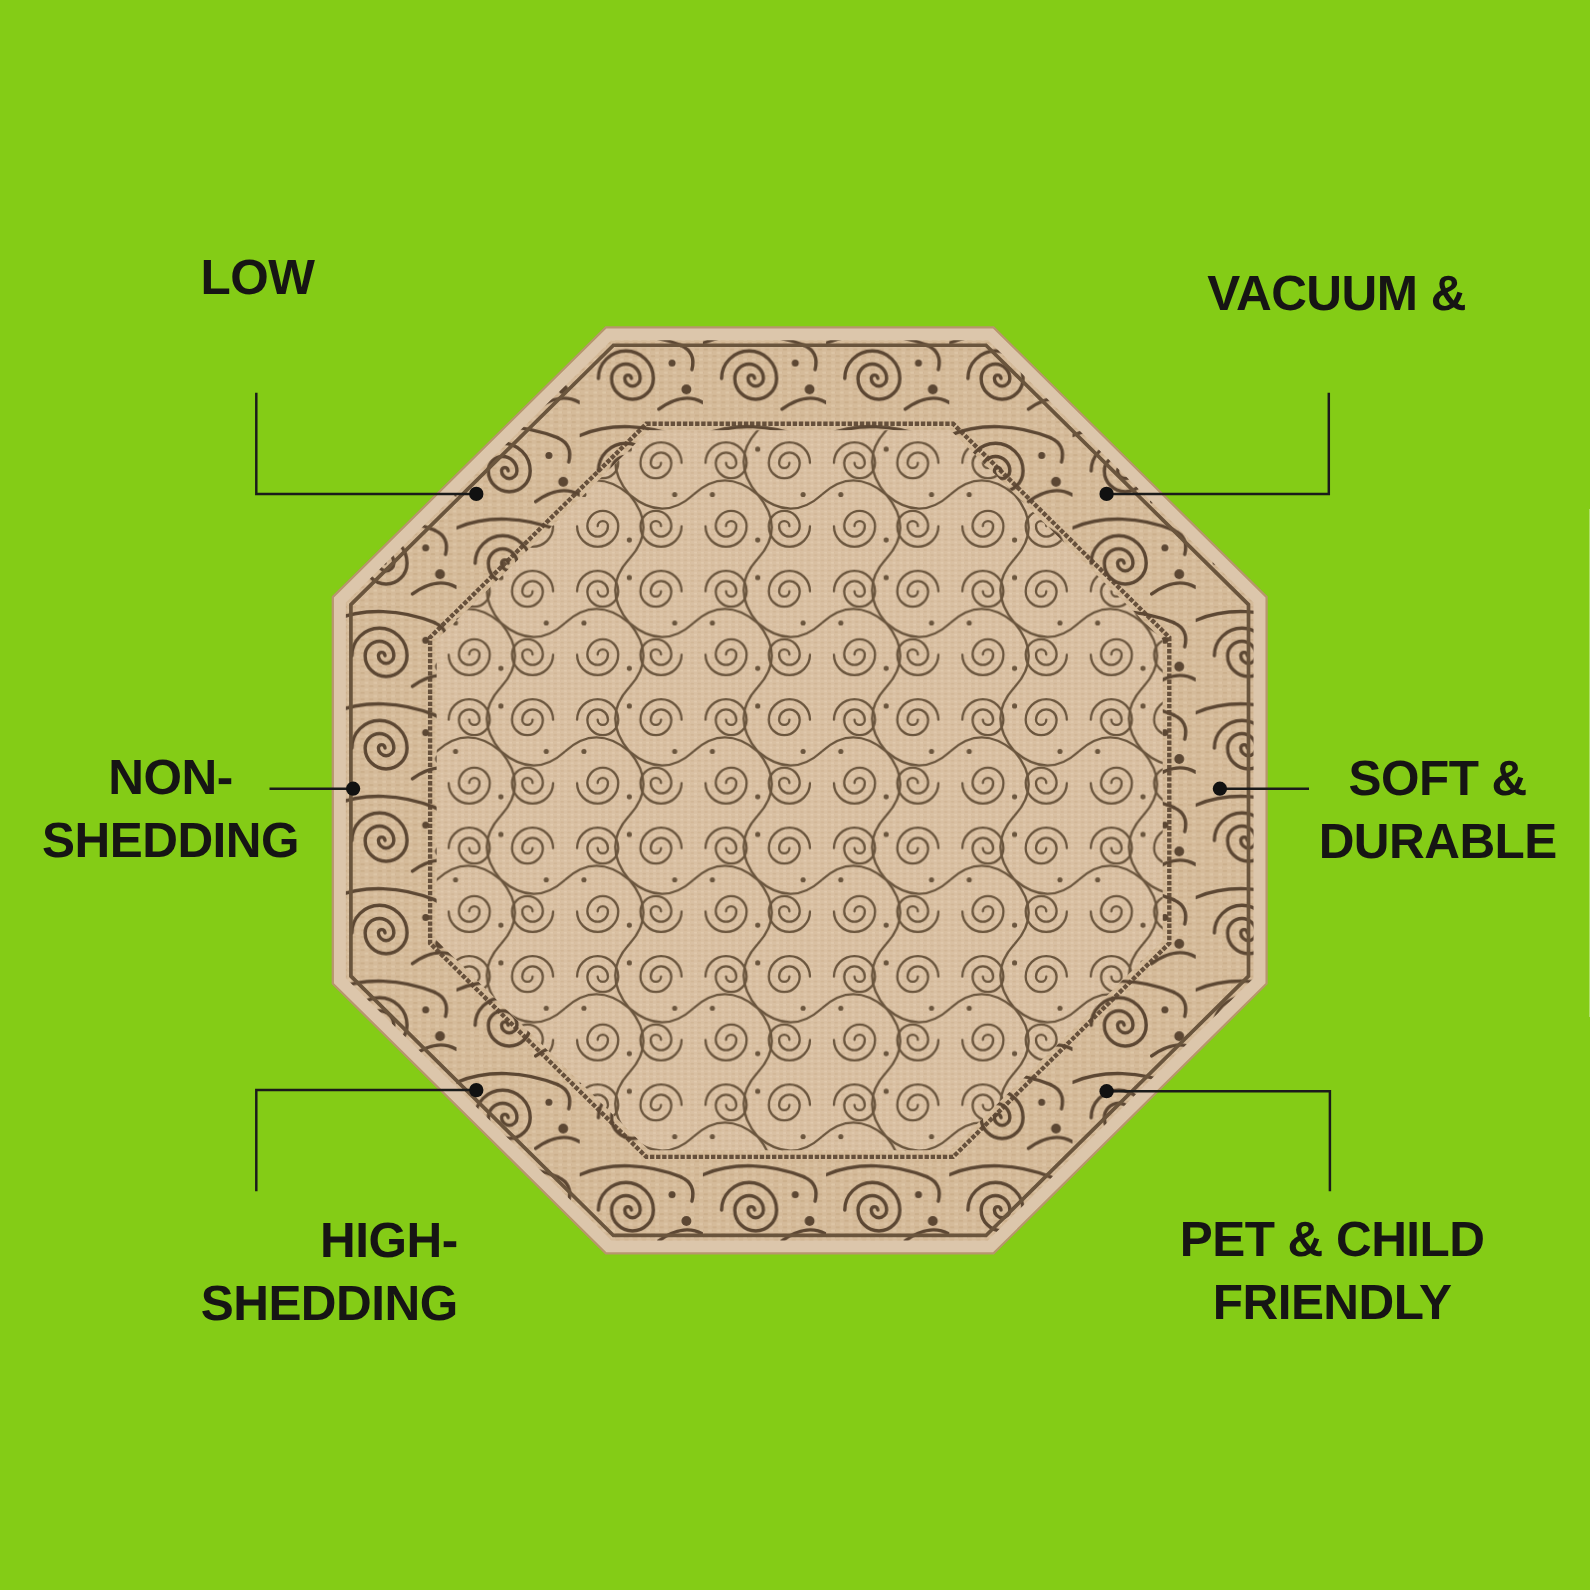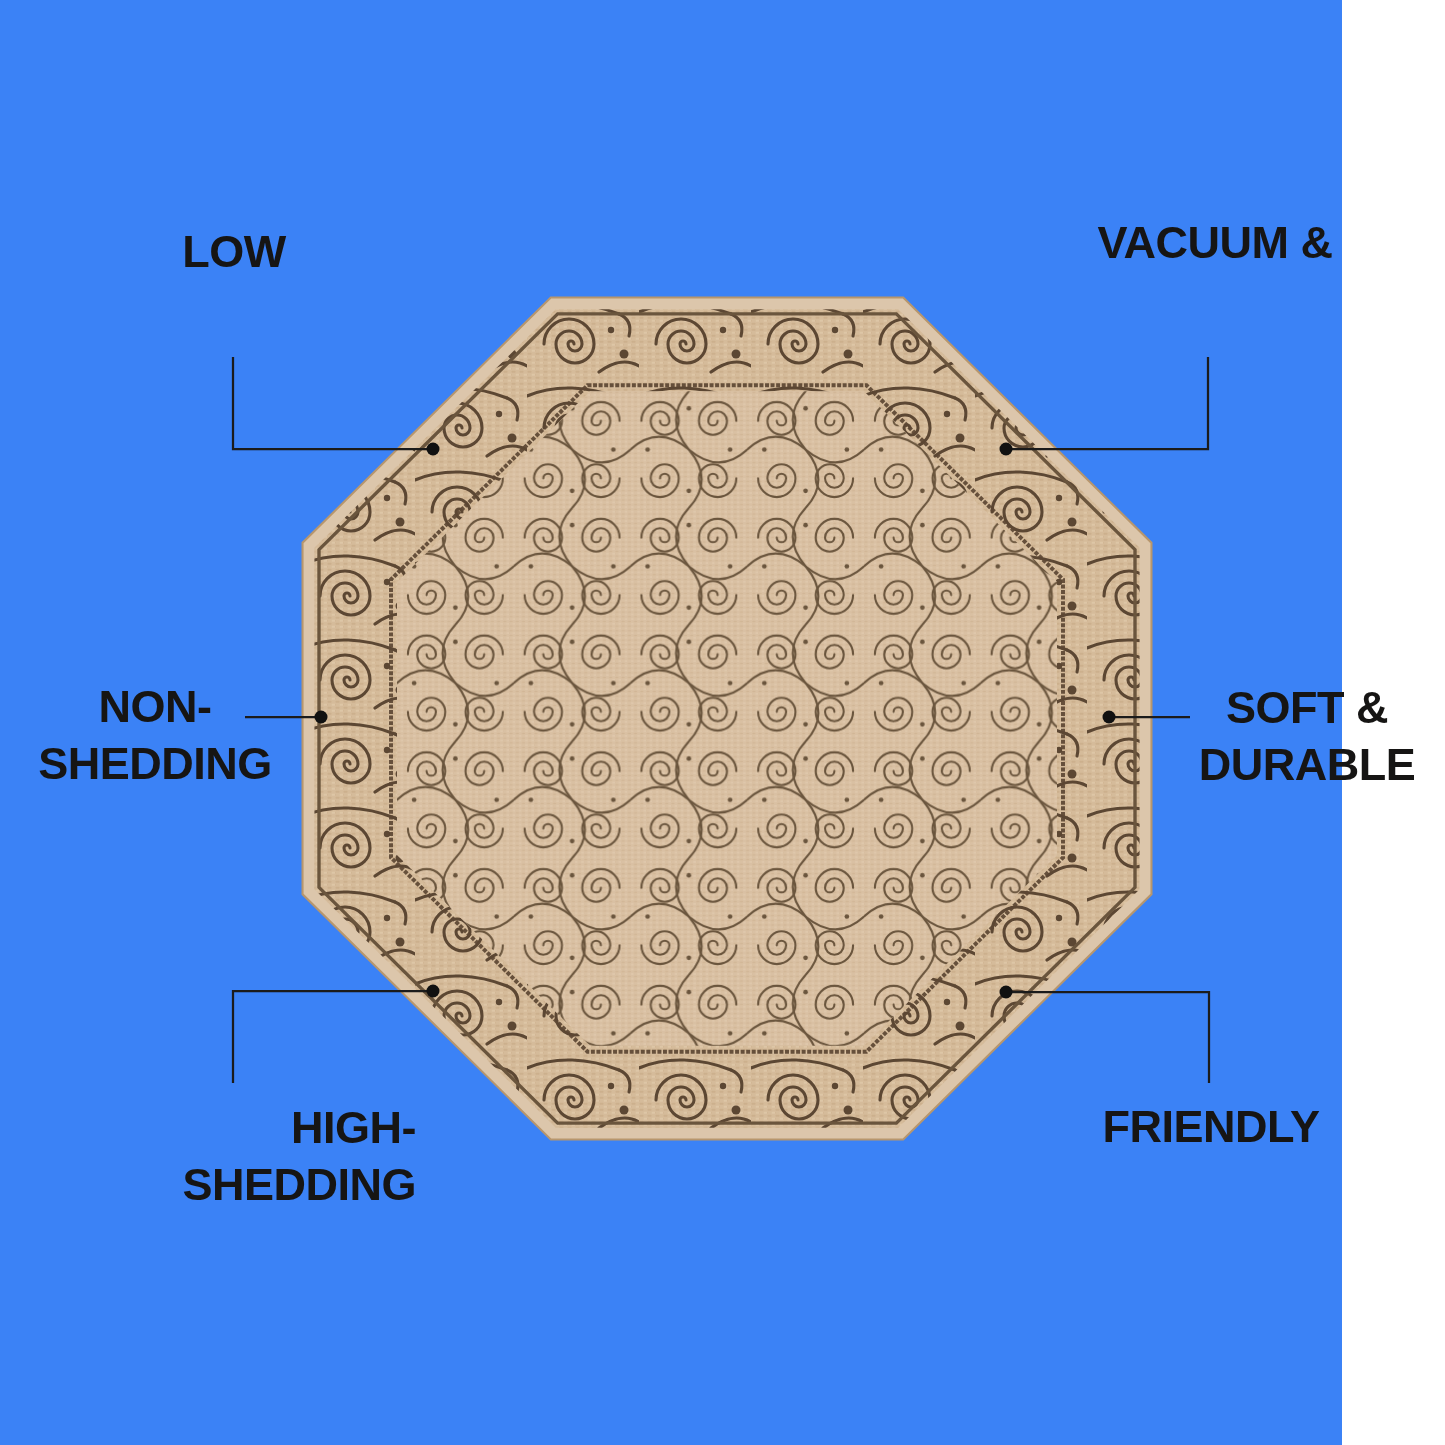--- a/index.html
+++ b/index.html
@@ -4,23 +4,23 @@
 <style>
   html, body {
     margin: 0;
     padding: 0;
     width: 1445px;
     height: 1445px;
     overflow: hidden;
   }
   .stage {
     position: relative;
-    width: 1342px;
+    width: 1445px;
     height: 1445px;
-    background: #3b82f6;
+    background: #84cc16;
     font-family: "Liberation Sans", "DejaVu Sans", sans-serif;
   }
   .rug-svg {
     position: absolute;
     left: 295px;
     top: 290px;
     width: 864px;
     height: 857px;
   }
   .overlay-svg {
@@ -38,21 +38,21 @@
     font-weight: bold;
     font-size: 45px;
     line-height: 57px;
     letter-spacing: -0.5px;
     color: #161514;
     white-space: nowrap;
   }
   .callout-label .line { display: block; }
 
   .pos-low      { left: 54px;   top: 223px; }
-  .pos-vacuum   { left: 1035px; top: 214px; }
+  .pos-vacuum   { left: 1035px; top: 238px; }
   .pos-nonshed  { left: -25px;  top: 678px; }
   .pos-soft     { left: 1127px; top: 679px; }
   .pos-high     { left: 56px;   top: 1099px; text-align: right; }
   .pos-pet      { left: 1031px; top: 1098px; }
 </style>
 </head>
 <body>
 
 <div class="stage">
 
@@ -154,16 +154,17 @@
     <span class="line">SOFT &amp;</span>
     <span class="line">DURABLE</span>
   </div>
 
   <div class="callout-label pos-high">
     <span class="line">HIGH-</span>
     <span class="line">SHEDDING</span>
   </div>
 
   <div class="callout-label pos-pet">
+    <span class="line">PET &amp; CHILD</span>
     <span class="line">FRIENDLY</span>
   </div>
 
 </div>
 
 </body></html>

